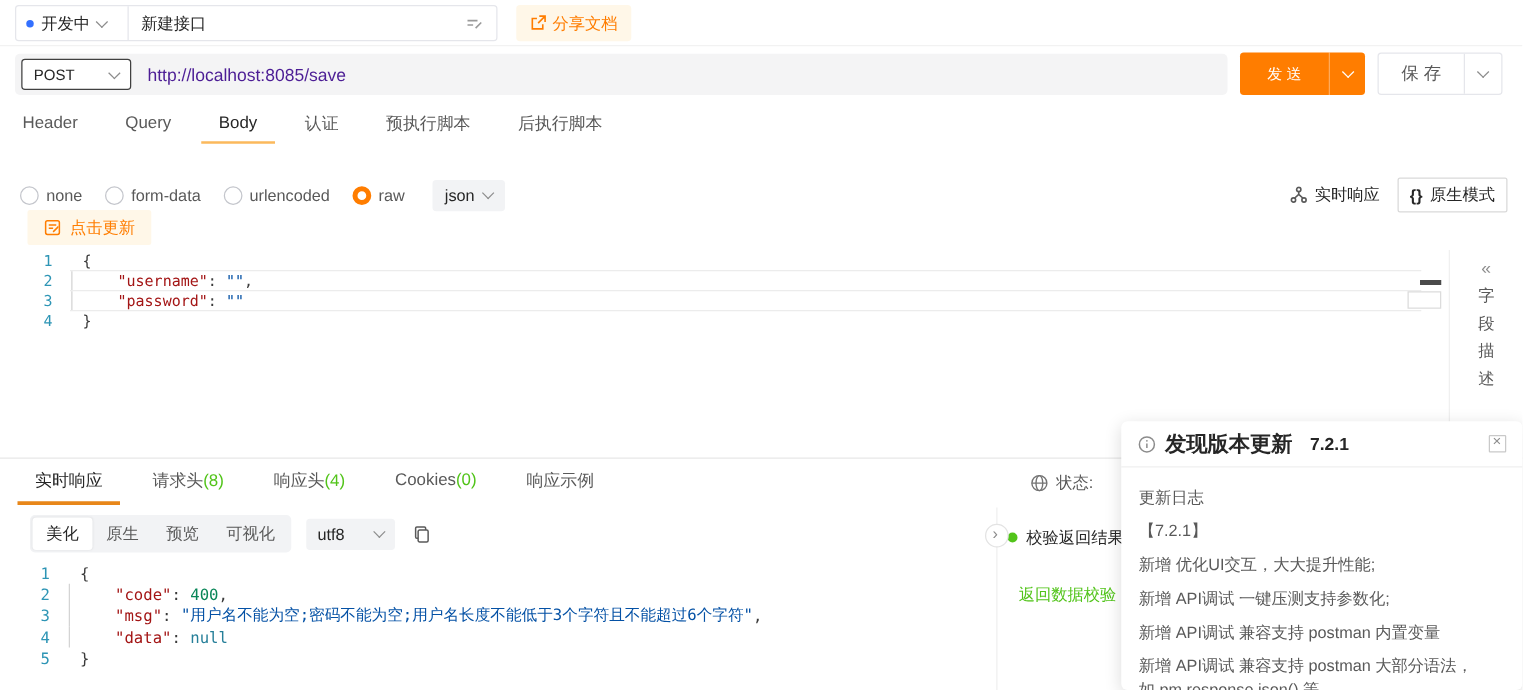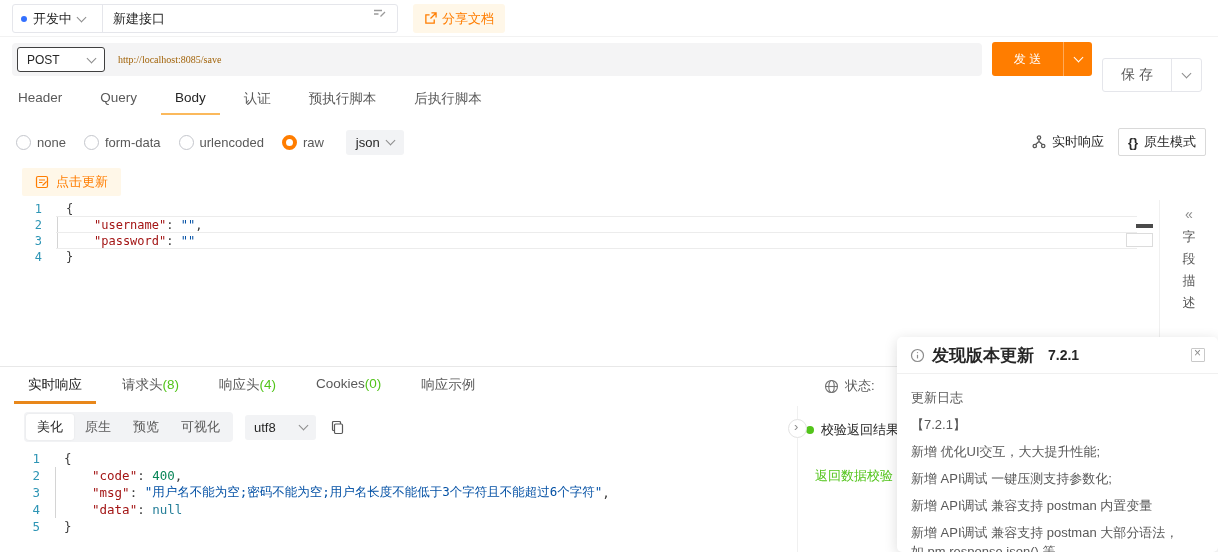--- a/index.html
+++ b/index.html
@@ -1,49 +1,49 @@
 <!DOCTYPE html>
 <html><head>
 <meta charset="utf-8">
 <style>
   * { margin:0; padding:0; box-sizing:border-box; }
   html,body { width:1218px; height:552px; }
   body { font-family:"Liberation Sans","DejaVu Sans",sans-serif; background:#fff; position:relative; overflow:hidden; color:#262626; }
 
   
   .topbar { position:absolute; top:0; left:0; right:0; height:37px; border-bottom:1px solid #f2f2f2; background:#fff; }
-  .name-group { position:absolute; left:12px; top:4px; width:386px; height:29px; border:1px solid #e5e6eb; border-radius:3px; display:flex; background:#fff; }
+  .name-group { position:absolute; left:12px; top:4px; width:386px; height:29px; border:1px solid #e5e6eb; border-radius:3px; display:flex; align-items:center; background:#fff; }
   .status-select { width:90px; height:100%; display:flex; align-items:center; gap:6px; padding:0 8px; border-right:1px solid #e5e6eb; cursor:pointer; }
   .bdot { width:6px; height:6px; border-radius:50%; background:#3370ff; }
   .status-select span { font-size:13px; color:#262626; }
   .api-name-input { flex:1; border:0; outline:0; font-size:13px; color:#262626; padding:0 10px; font-family:inherit; background:transparent; }
   .caret { display:inline-block; width:7px; height:7px; border-right:1.4px solid #8c8c8c; border-bottom:1.4px solid #8c8c8c; transform:rotate(45deg); margin-top:-3px; }
   .edit-ic { margin-right:10px; }
   .share-btn { position:absolute; left:413px; top:4px; height:29px; display:flex; align-items:center; gap:5px; padding:0 11px; background:#fff7e8; border-radius:3px; color:#ff7d00; font-size:13px; cursor:pointer; }
 
   
   .url-group { position:absolute; left:12px; top:43px; width:970px; height:33px; background:#f4f4f5; border-radius:4px; display:flex; align-items:center; }
   .method-select { margin-left:5px; width:88px; height:25px; background:#fff; border:1px solid #404040; border-radius:3px; display:flex; align-items:center; justify-content:space-between; padding:0 9px; cursor:pointer; }
   .method-select span { font-size:12px; color:#262626; }
-  .url-input { flex:1; border:0; outline:0; background:transparent; font-size:10px; color:#a16207; padding:0 13px; font-family:Liberation Serif, serif; }
+  .url-input { flex:1; border:0; outline:0; background:transparent; font-size:14px; color:#4c1d95; padding:0 13px; font-family:Liberation Sans, sans-serif; }
   .send-btn { position:absolute; left:992px; top:42px; width:100px; height:34px; background:#ff7d00; border-radius:3px; display:flex; color:#fff; }
   .send-main { flex:1; display:flex; align-items:center; justify-content:center; font-size:12px; cursor:pointer; }
   .send-caret { width:29px; display:flex; align-items:center; justify-content:center; border-left:1px solid rgba(255,255,255,.35); cursor:pointer; }
   .send-caret .caret { border-color:#fff; }
-  .save-btn { position:absolute; left:1102px; top:58px; width:100px; height:34px; border:1px solid #e5e6eb; border-radius:3px; display:flex; background:#fff; }
+  .save-btn { position:absolute; left:1102px; top:42px; width:100px; height:34px; border:1px solid #e5e6eb; border-radius:3px; display:flex; background:#fff; }
   .save-main { flex:1; display:flex; align-items:center; justify-content:center; font-size:14px; color:#595959; cursor:pointer; }
   .save-caret { width:30px; display:flex; align-items:center; justify-content:center; border-left:1px solid #e5e6eb; cursor:pointer; }
 
   
   .req-tabs { position:absolute; top:84px; left:4px; height:31px; display:flex; }
   .rtab { padding:6px 14px; font-size:13.5px; color:#595959; cursor:pointer; margin-right:10px; border-bottom:2.5px solid transparent; }
   .rtab.active { color:#262626; border-bottom-color:#fbb95c; }
 
   
-  .body-type-row { position:absolute; top:127px; left:16px; right:12px; height:30px; display:flex; align-items:center; }
+  .body-type-row { position:absolute; top:141px; left:16px; right:12px; height:30px; display:flex; align-items:center; }
   .radio { display:flex; align-items:center; gap:6px; margin-right:18px; font-size:13px; color:#595959; cursor:pointer; }
   .rdot { width:15px; height:15px; border-radius:50%; border:1.5px solid #c4c6cc; background:#fff; }
   .radio.checked .rdot { border:4.6px solid #ff7d00; }
   .fmt-select { display:flex; align-items:center; gap:7px; background:#f2f3f5; border-radius:3px; padding:5px 10px; font-size:13px; color:#262626; cursor:pointer; margin-left:4px; }
   .row-spacer { flex:1; }
   .visual-btn { display:flex; align-items:center; gap:6px; font-size:13px; color:#262626; cursor:pointer; margin-right:14px; }
   .native-btn { display:flex; align-items:center; gap:6px; font-size:13px; color:#262626; border:1px solid #d9d9d9; border-radius:2px; padding:4px 9px; cursor:pointer; background:#fff; }
   .brace { font-weight:bold; font-size:13px; }
 
   

